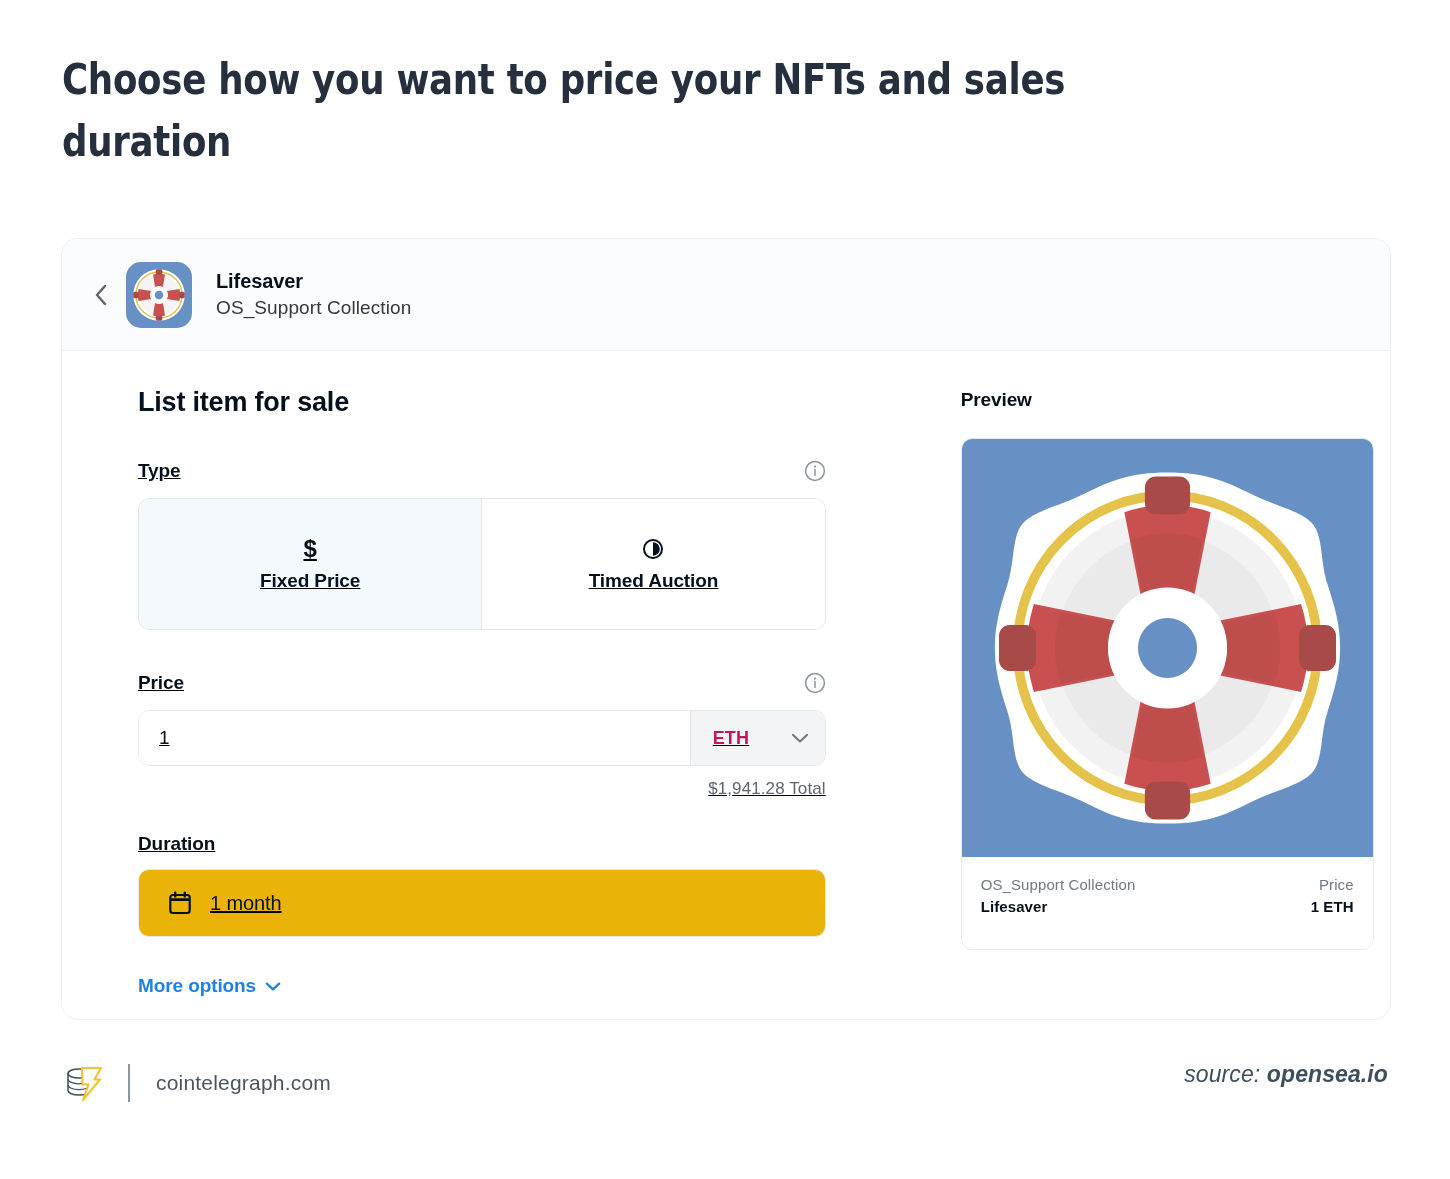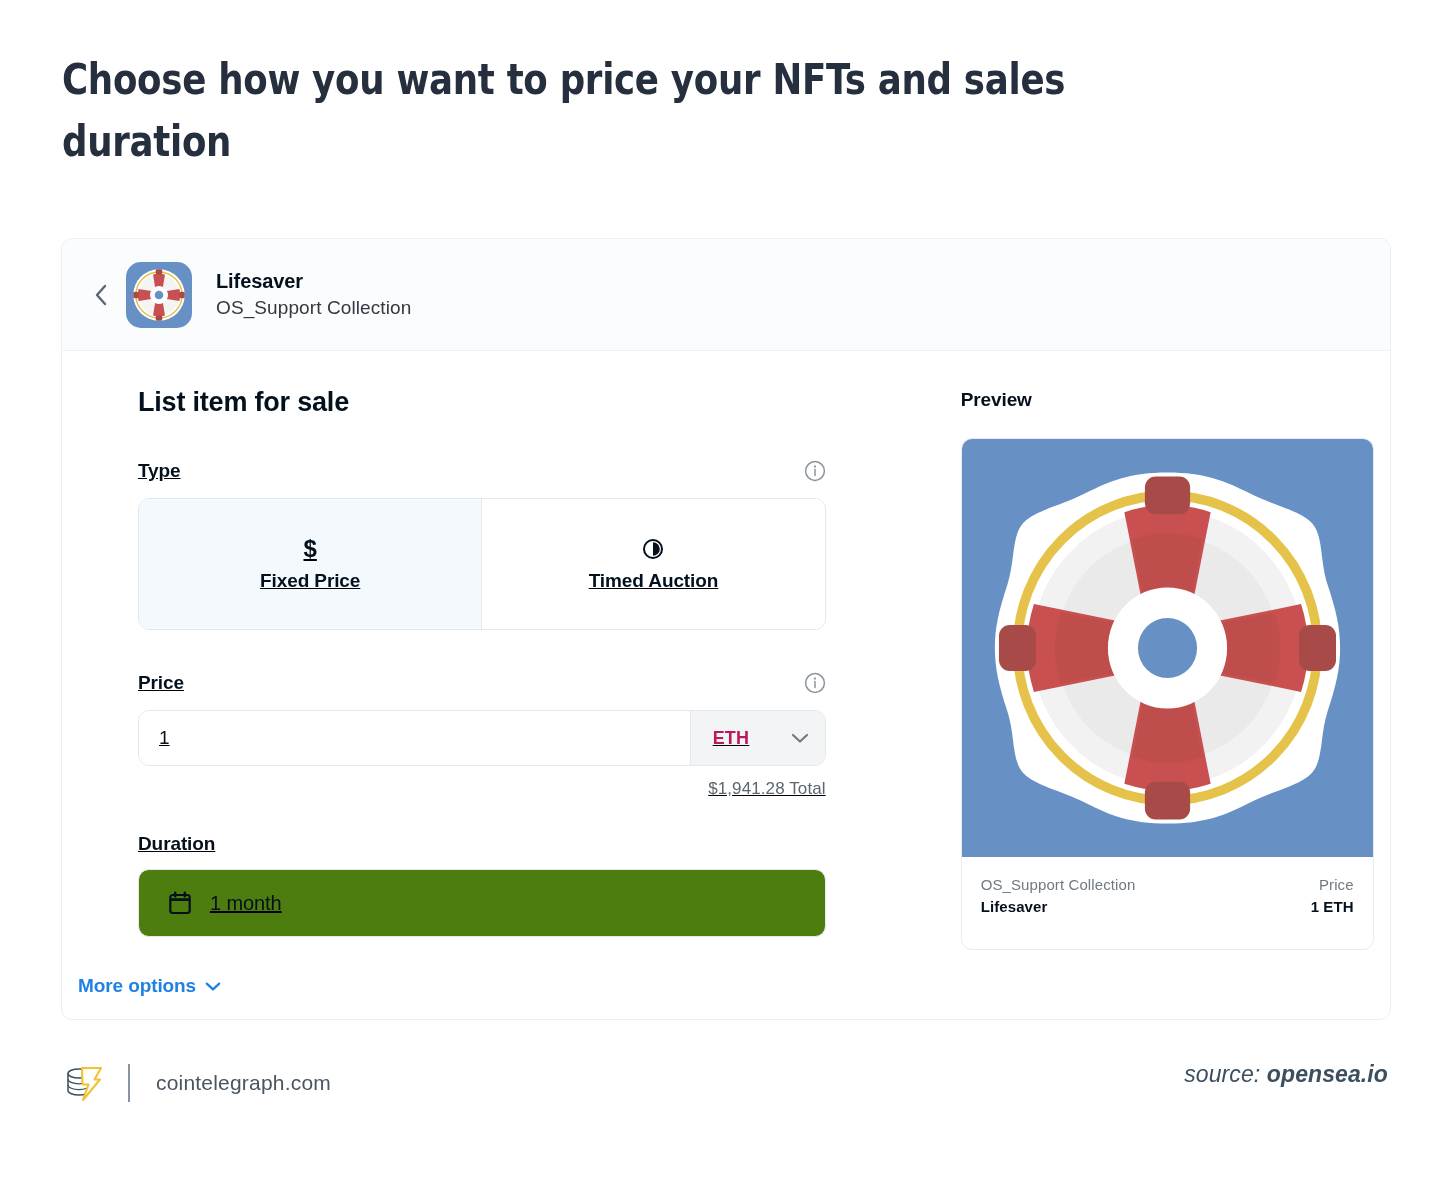--- a/index.html
+++ b/index.html
@@ -37,21 +37,21 @@
 
   
   .card {
     position: absolute;
     left: 61px;
     top: 238px;
     width: 1330px;
     height: 782px;
     background: #ffffff;
     border: 1px solid #eceef1;
-    border-radius: 11px;
+    border-radius: 17px;
     overflow: hidden;
   }
 
   .card-header {
     position: relative;
     height: 112px;
     background: #fbfcfe;
     border-bottom: 1px solid #eef0f3;
     display: flex;
     align-items: center;
@@ -224,33 +224,34 @@
   
   .duration-box {
     height: 68px;
     border: 1px solid #e5e8eb;
     border-radius: 11px;
     display: flex;
     align-items: center;
     padding-left: 28px;
     gap: 17px;
     cursor: pointer;
-    background: #4d7c0f;
+    background: #eab308;
   }
   .duration-box svg { display: block; flex: none; }
   .duration-text {
     font-size: 20px;
     color: #04111d;
     letter-spacing: -0.1px;
   }
 
   .more-options {
     display: inline-flex;
     align-items: center;
     gap: 9px;
+    margin-left: 60px;
     margin-top: 38px;
     cursor: pointer;
   }
   .more-options-label {
     font-size: 19px;
     font-weight: bold;
     color: #2081e2;
     letter-spacing: -0.1px;
   }
   .more-options svg { display: block; }

